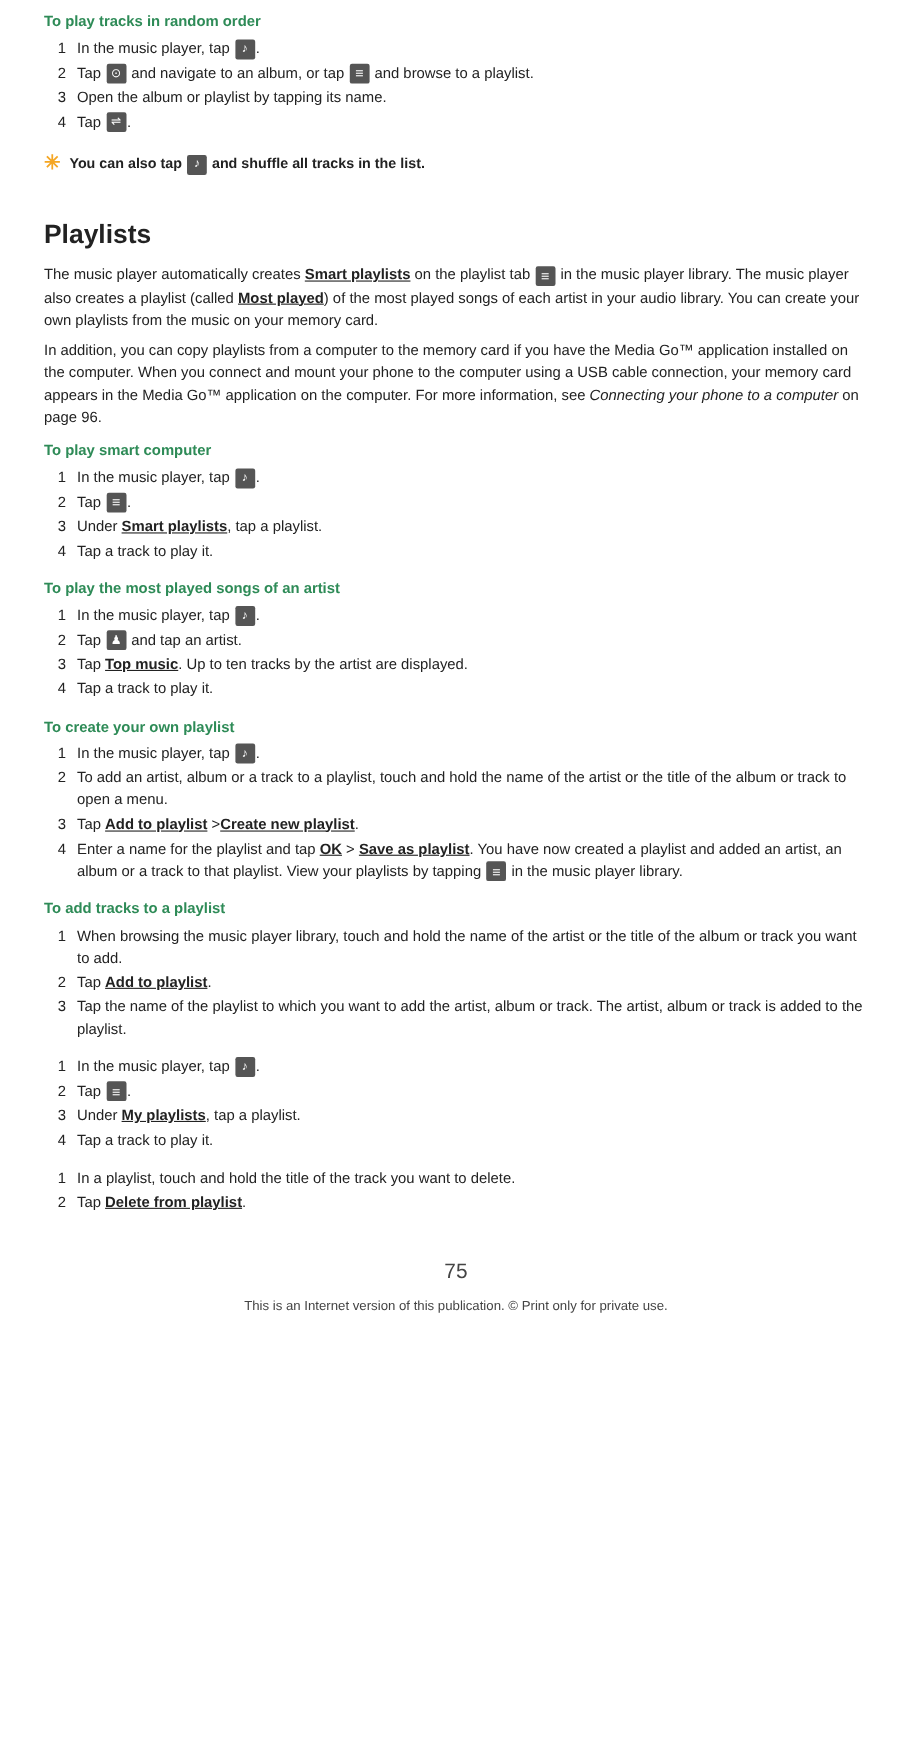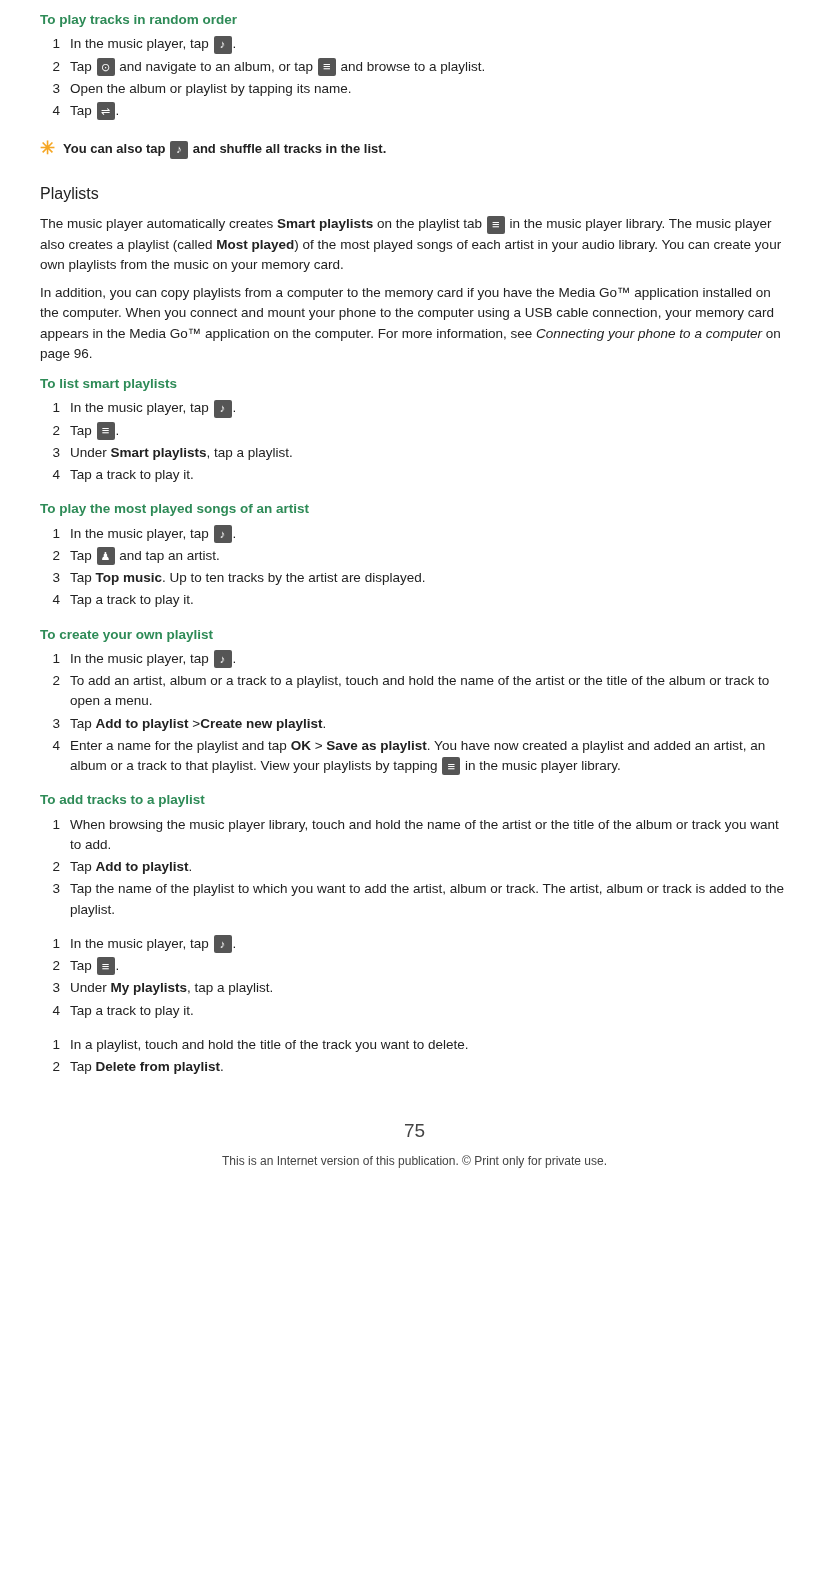--- a/index.html
+++ b/index.html
@@ -13,24 +13,24 @@
       padding: 10px 40px 30px 40px;
       line-height: 1.5;
     }
     .section-heading {
       color: #2e8b57;
       font-size: 13.5px;
       font-weight: bold;
       margin-bottom: 4px;
     }
     .playlists-heading {
-      font-size: 16px;
-      font-weight: normal;
+      font-size: 24px;
+      font-weight: bold;
       margin-bottom: 8px;
-      margin-top: 20px;
+      margin-top: 34px;
     }
     .body-text {
       font-size: 13.5px;
       margin-bottom: 8px;
       color: #222;
     }
     .numbered-list {
       margin-left: 0;
       padding-left: 0;
       list-style: none;
@@ -135,21 +135,21 @@
       background: #555;
       border-radius: 2px;
       vertical-align: middle;
       margin: 0 1px;
     }
     .icon-shuffle::after {
       content: '⇌';
       color: white;
       font-size: 11px;
     }
-    b { font-weight: bold; }
+    b { font-weight: bold; text-decoration: underline; }
     i { }
     .footer {
       text-align: center;
       margin-top: 40px;
       font-size: 12px;
       color: #444;
     }
     .page-num {
       font-size: 19px;
       text-align: center;
@@ -195,21 +195,21 @@
     <div class="playlists-heading">Playlists</div>
     <p class="body-text">
       The music player automatically creates <b>Smart playlists</b> on the playlist tab <span class="icon-list"></span> in the music player library. The music player also creates a playlist (called <b>Most played</b>) of the most played songs of each artist in your audio library. You can create your own playlists from the music on your memory card.
     </p>
     <p class="body-text">
       In addition, you can copy playlists from a computer to the memory card if you have the Media Go™ application installed on the computer. When you connect and mount your phone to the computer using a USB cable connection, your memory card appears in the Media Go™ application on the computer. For more information, see <i>Connecting your phone to a computer</i> on page 96.
     </p>
   </div>
 
   <div class="section-block">
-    <div class="section-heading">To list smart playlists</div>
+    <div class="section-heading">To play smart computer</div>
     <ol class="numbered-list">
       <li>
         <span class="num">1</span>
         <span>In the music player, tap <span class="icon-music"></span>.</span>
       </li>
       <li>
         <span class="num">2</span>
         <span>Tap <span class="icon-list"></span>.</span>
       </li>
       <li>

